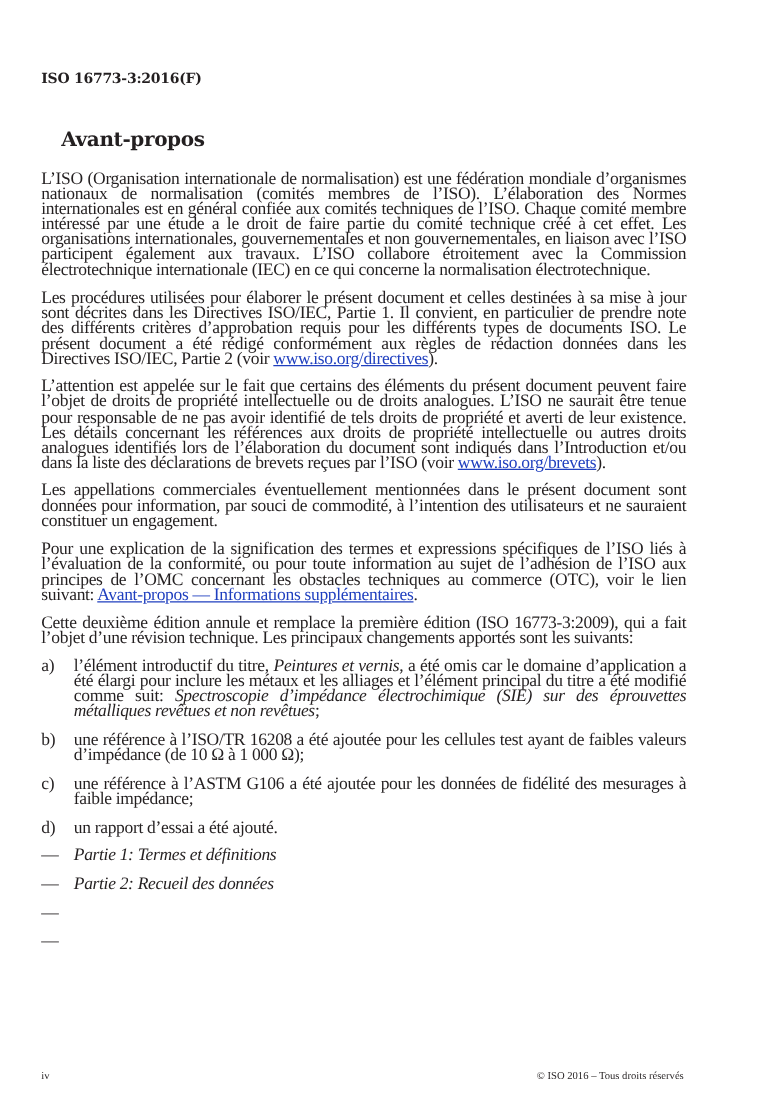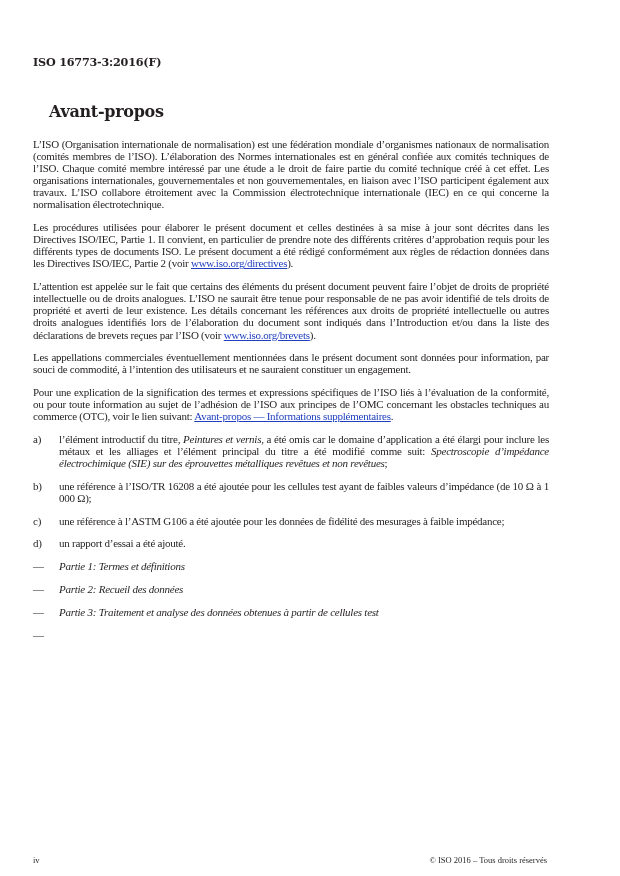--- a/index.html
+++ b/index.html
@@ -14,21 +14,21 @@
     font-family: "DejaVu Serif", serif; font-weight: bold;
     font-size: 11.2px; letter-spacing: -0.2px; color: #231f20;
   }
   .title {
     position: absolute; left: 33px; top: 86px;
     font-family: "DejaVu Serif", serif; font-weight: bold;
     font-size: 16px; letter-spacing: -0.3px; color: #231f20; margin-left: 16px;
   }
   .body-text {
     position: absolute; left: 33px; top: 122px; width: 516px;
-    font-size: 11px; line-height: 12.1px; letter-spacing: -0.25px;
+    font-size: 14px; line-height: 12.1px; letter-spacing: -0.25px;
     font-family: "Liberation Serif", serif;
   }
   .para { text-align: justify; margin: 0 0 10.6px 0; }
   .para i { font-style: italic; }
   a.link { color: #1f3fbf; text-decoration: underline; }
   .list { margin: 0; padding: 0; list-style: none; }
   .list-item { display: flex; margin: 0 0 10.6px 0; }
   .list-marker { width: 26px; flex: 0 0 26px; }
   .list-content { flex: 1; text-align: justify; }
   .dash-item { display: flex; margin: 0 0 10.8px 0; font-style: italic; }
@@ -57,20 +57,21 @@
 
     <p class="para"><span>Les procédures utilisées pour élaborer le présent document et celles destinées à sa mise à jour sont décrites dans les Directives ISO/IEC, Partie 1. Il convient, en particulier de prendre note des différents critères d’approbation requis pour les différents types de documents ISO. Le présent document a été rédigé conformément aux règles de rédaction données dans les Directives ISO/IEC, Partie 2 (voir </span><a class="link" href="#">www.iso.org/directives</a><span>).</span></p>
 
     <p class="para"><span>L’attention est appelée sur le fait que certains des éléments du présent document peuvent faire l’objet de droits de propriété intellectuelle ou de droits analogues. L’ISO ne saurait être tenue pour responsable de ne pas avoir identifié de tels droits de propriété et averti de leur existence. Les détails concernant les références aux droits de propriété intellectuelle ou autres droits analogues identifiés lors de l’élaboration du document sont indiqués dans l’Introduction et/ou dans la liste des déclarations de brevets reçues par l’ISO (voir </span><a class="link" href="#">www.iso.org/brevets</a><span>).</span></p>
 
     <p class="para">Les appellations commerciales éventuellement mentionnées dans le présent document sont données pour information, par souci de commodité, à l’intention des utilisateurs et ne sauraient constituer un engagement.</p>
 
     <p class="para"><span>Pour une explication de la signification des termes et expressions spécifiques de l’ISO liés à l’évaluation de la conformité, ou pour toute information au sujet de l’adhésion de l’ISO aux principes de l’OMC concernant les obstacles techniques au commerce (OTC), voir le lien suivant: </span><a class="link" href="#">Avant-propos — Informations supplémentaires</a><span>.</span></p>
 
 
+    <p class="para">Cette deuxième édition annule et remplace la première édition (ISO 16773-3:2009), qui a fait l’objet d’une révision technique. Les principaux changements apportés sont les suivants:</p>
 
     <div class="list">
       <div class="list-item">
         <span class="list-marker">a)</span>
         <span class="list-content"><span>l’élément introductif du titre, </span><i>Peintures et vernis</i><span>, a été omis car le domaine d’application a été élargi pour inclure les métaux et les alliages et l’élément principal du titre a été modifié comme suit: </span><i>Spectroscopie d’impédance électrochimique (SIE) sur des éprouvettes métalliques revêtues et non revêtues</i><span>;</span></span>
       </div>
       <div class="list-item">
         <span class="list-marker">b)</span>
         <span class="list-content">une référence à l’ISO/TR 16208 a été ajoutée pour les cellules test ayant de faibles valeurs d’impédance (de 10 Ω à 1 000 Ω);</span>
       </div>
@@ -89,21 +90,20 @@
       <div class="dash-item">
         <span class="dash-marker">—</span>
         <span>Partie 1: Termes et définitions</span>
       </div>
       <div class="dash-item">
         <span class="dash-marker">—</span>
         <span>Partie 2: Recueil des données</span>
       </div>
       <div class="dash-item">
         <span class="dash-marker">—</span>
-        <span>Partie 3: Traitement et analyse des données obtenues à partir de cellules test</span>
       </div>
       <div class="dash-item">
         <span class="dash-marker">—</span>
       </div>
     </div>
 
   </div>
 
   <div class="footer-page">iv</div>
   <div class="footer-copy">© ISO 2016 – Tous droits réservés</div>

